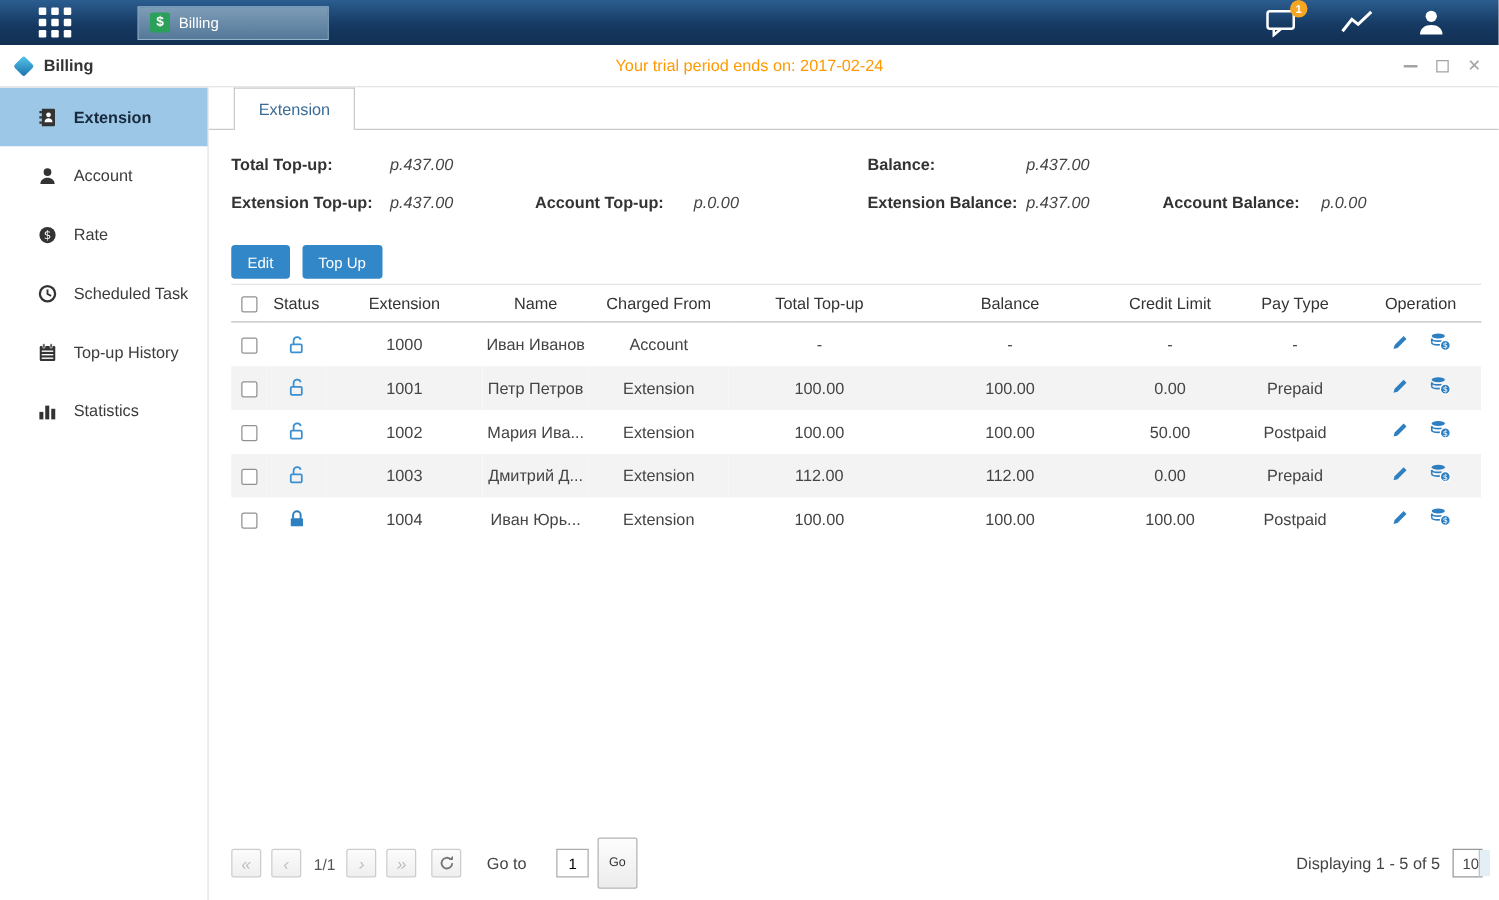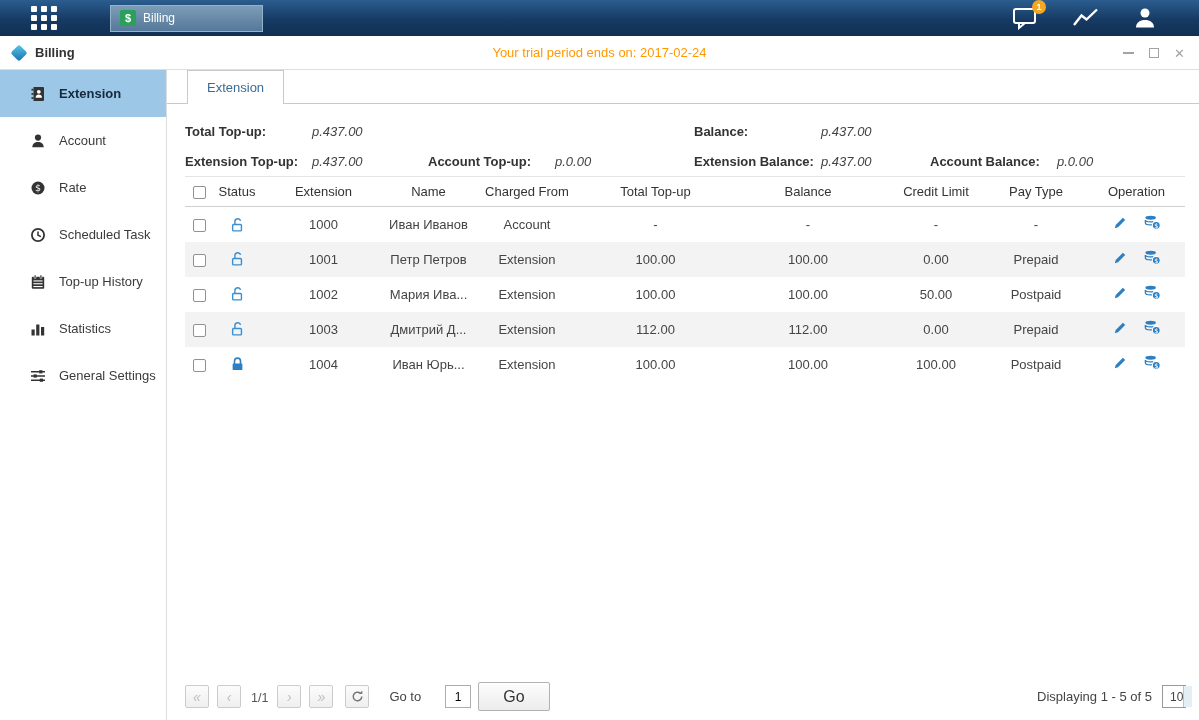--- a/index.html
+++ b/index.html
@@ -84,22 +84,22 @@
     background:linear-gradient(180deg,#fcfcfc,#efefef); display:inline-flex; align-items:center;
     justify-content:center; margin-right:8px; color:#bdbdbd; font-size:14px; cursor:pointer;
     line-height:1; }
   .pg-info { margin:2px 9px 0 2px; font-size:12.5px; color:#555; }
   .ic-first::before { content:"«"; } .ic-prev::before { content:"‹"; }
   .ic-next::before { content:"›"; } .ic-last::before { content:"»"; }
   .pg-refresh { margin-left:4px; }
   .goto-lbl { margin:0 24px 0 12px; }
   .goto-input { width:26px; height:23px; border:1px solid #adadad; font-size:12px;
     text-align:center; margin-right:7px; font-family:inherit; }
-  .go-btn { height:29px; padding:0 24px; border:1px solid #b2b2b2; border-radius:2px;
-    background:linear-gradient(180deg,#fdfdfd,#ececec); font-size:16px; color:#333;
+  .go-btn { height:41px; padding:0 8px; border:1px solid #b2b2b2; border-radius:2px;
+    background:linear-gradient(180deg,#fdfdfd,#ececec); font-size:10px; color:#333;
     cursor:pointer; font-family:inherit; }
   .pg-right { margin-left:auto; display:flex; align-items:center; gap:10px; }
   .pgsize { width:24px; height:23px; border:1px solid #999; background:#fff; display:flex;
     align-items:center; justify-content:space-between; padding-left:7px; font-size:12px;
     cursor:pointer; }
   .caret { width:17px; height:100%; background:#e4eef5; border-left:1px solid #b9c6d0;
     display:flex; align-items:center; justify-content:center; }
   .caret::after { content:""; border-left:4px solid transparent; border-right:4px solid transparent;
     border-top:5px solid #5a7globals0; border-top-color:#5a7a90; }
 </style>
@@ -218,33 +218,20 @@
         <div class="side-item">
           <span class="side-ic">
             <svg viewBox="0 0 16 16" width="16" height="16">
               <rect x="1.5" y="8.5" width="3.2" height="6" fill="#333"></rect>
               <rect x="6.2" y="3.5" width="3.2" height="11" fill="#333"></rect>
               <rect x="11" y="6" width="3.2" height="8.5" fill="#333"></rect>
             </svg>
           </span>
           <span>Statistics</span>
         </div>
-        <div class="side-item">
-          <span class="side-ic">
-            <svg viewBox="0 0 16 16" width="16" height="16">
-              <g stroke="#333" stroke-width="1.5">
-                <path d="M1 3.8h14M1 8h14M1 12.2h14" fill="none"></path>
-              </g>
-              <rect x="9.2" y="2.2" width="3.2" height="3.2" fill="#333"></rect>
-              <rect x="3.6" y="6.4" width="3.2" height="3.2" fill="#333"></rect>
-              <rect x="9.8" y="10.6" width="3.2" height="3.2" fill="#333"></rect>
-            </svg>
-          </span>
-          <span>General Settings</span>
-        </div>
       </div>
   </div>
 
   <div class="main">
     <div class="tabstrip">
       <div class="tab">
         <span>Extension</span>
       </div>
     </div>
 
@@ -252,20 +239,24 @@
         <div class="pair"><span class="lbl">Total Top-up:</span><span class="val">p.437.00</span></div>
         <div class="pair"></div>
         <div class="pair"><span class="lbl">Balance:</span><span class="val">p.437.00</span></div>
         <div class="pair"></div>
         <div class="pair"><span class="lbl">Extension Top-up:</span><span class="val">p.437.00</span></div>
         <div class="pair"><span class="lbl">Account Top-up:</span><span class="val">p.0.00</span></div>
         <div class="pair"><span class="lbl">Extension Balance:</span><span class="val">p.437.00</span></div>
         <div class="pair"><span class="lbl">Account Balance:</span><span class="val">p.0.00</span></div>
       </div>
 
+    <div class="actions">
+      <button class="btn">Edit</button>
+      <button class="btn">Top Up</button>
+    </div>
 
     <table class="grid">
       <colgroup>
         <col style="width:28px">
           <col style="width:48px">
           <col style="width:125px">
           <col style="width:85px">
         <col style="width:112px">
           <col style="width:145px">
           <col style="width:160px">

